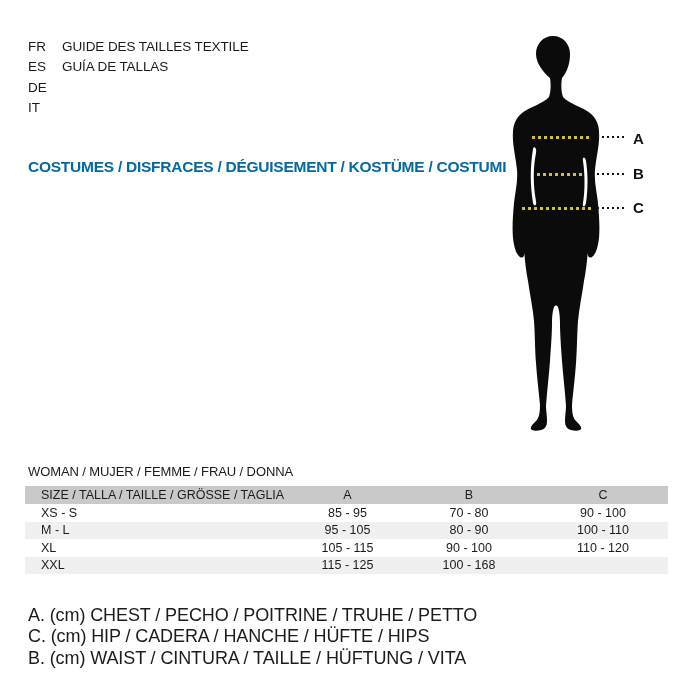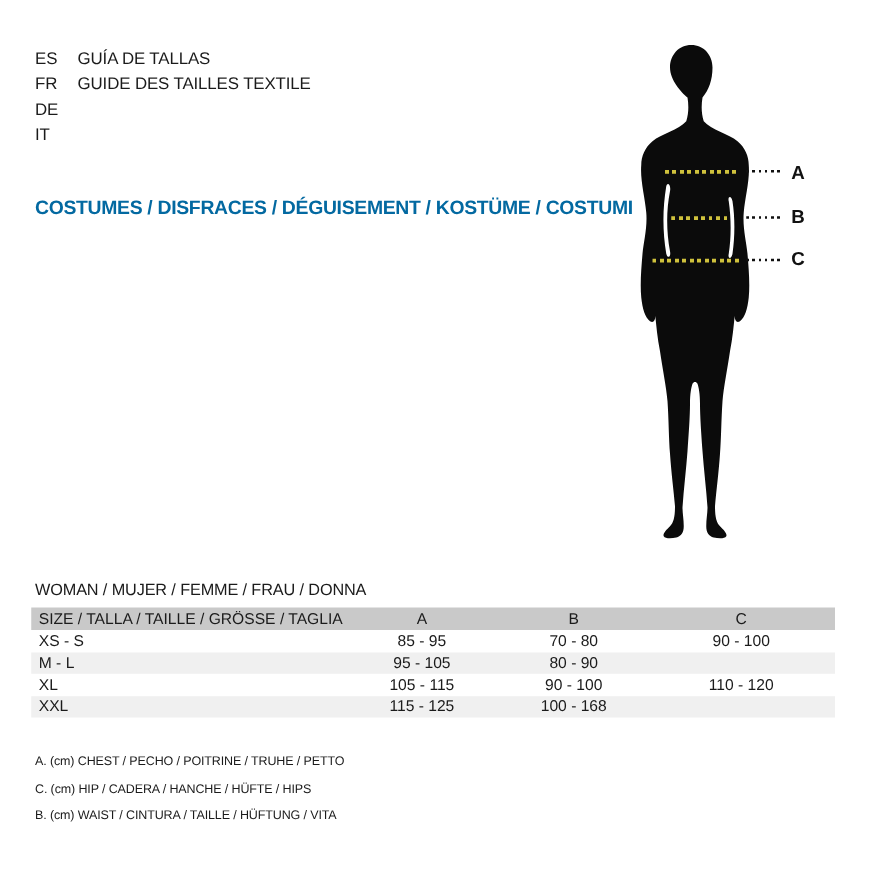--- a/index.html
+++ b/index.html
@@ -32,44 +32,44 @@
 
   .dots-yellow{height:3px;background-image:repeating-linear-gradient(90deg,#cfc13c 0 3px,transparent 3px 6px);}
   .dots-black{height:2px;background-image:repeating-linear-gradient(90deg,#111 0 2px,transparent 2px 5px);}
   .measure-label{font-size:15px;font-weight:bold;color:#111;line-height:15px;}
 
   
   .section-label{left:28px;top:464px;font-size:13px;letter-spacing:-0.1px;white-space:nowrap;}
 
   
   .size-table{left:25px;top:486px;width:643px;font-size:12.5px;}
-  .t-row{display:grid;grid-template-columns:250px 125px 118px 150px;align-items:center;height:17.5px;}
+  .t-row{display:grid;grid-template-columns:250px 125px 118px 150px;align-items:center;height:17.5px;padding-left:10px;}
   .t-head{background:#c9c9c9;height:18px;}
   .cell-size{padding-left:6px;text-align:left;white-space:nowrap;}
   .cell-num{text-align:center;white-space:nowrap;}
   .t-body .t-row:nth-child(even){background:#f0f0f0;}
 
   
   .legend{left:28px;top:604px;}
-  .legend-row{height:21.5px;display:flex;align-items:flex-start;font-size:10px;letter-spacing:-0.1px;white-space:nowrap;}
+  .legend-row{height:21.5px;display:flex;align-items:flex-end;font-size:18px;letter-spacing:-0.1px;white-space:nowrap;}
 </style>
 </head>
 <body>
 
 <div class="abs lang-list">
 
 
     <div class="lang-row">
+      <span class="lang-code">FR</span>
+      <span class="lang-label">GUIDE DES TAILLES TEXTILE</span>
+    </div>
+
+    <div class="lang-row">
       <span class="lang-code">ES</span>
       <span class="lang-label">GUÍA DE TALLAS</span>
-    </div>
-
-    <div class="lang-row">
-      <span class="lang-code">FR</span>
-      <span class="lang-label">GUIDE DES TAILLES TEXTILE</span>
     </div>
 
     <div class="lang-row">
       <span class="lang-code">DE</span>
     </div>
 
     <div class="lang-row">
       <span class="lang-code">IT</span>
     </div>
 
@@ -158,20 +158,21 @@
         <div class="cell-size">XS - S</div>
         <div class="cell-num">85 - 95</div>
         <div class="cell-num">70 - 80</div>
         <div class="cell-num">90 - 100</div>
       </div>
 
       <div class="t-row">
         <div class="cell-size">M - L</div>
         <div class="cell-num">95 - 105</div>
         <div class="cell-num">80 - 90</div>
+        <div class="cell-num">100 - 110</div>
       </div>
 
       <div class="t-row">
         <div class="cell-size">XL</div>
         <div class="cell-num">105 - 115</div>
         <div class="cell-num">90 - 100</div>
         <div class="cell-num">110 - 120</div>
       </div>
 
       <div class="t-row">

